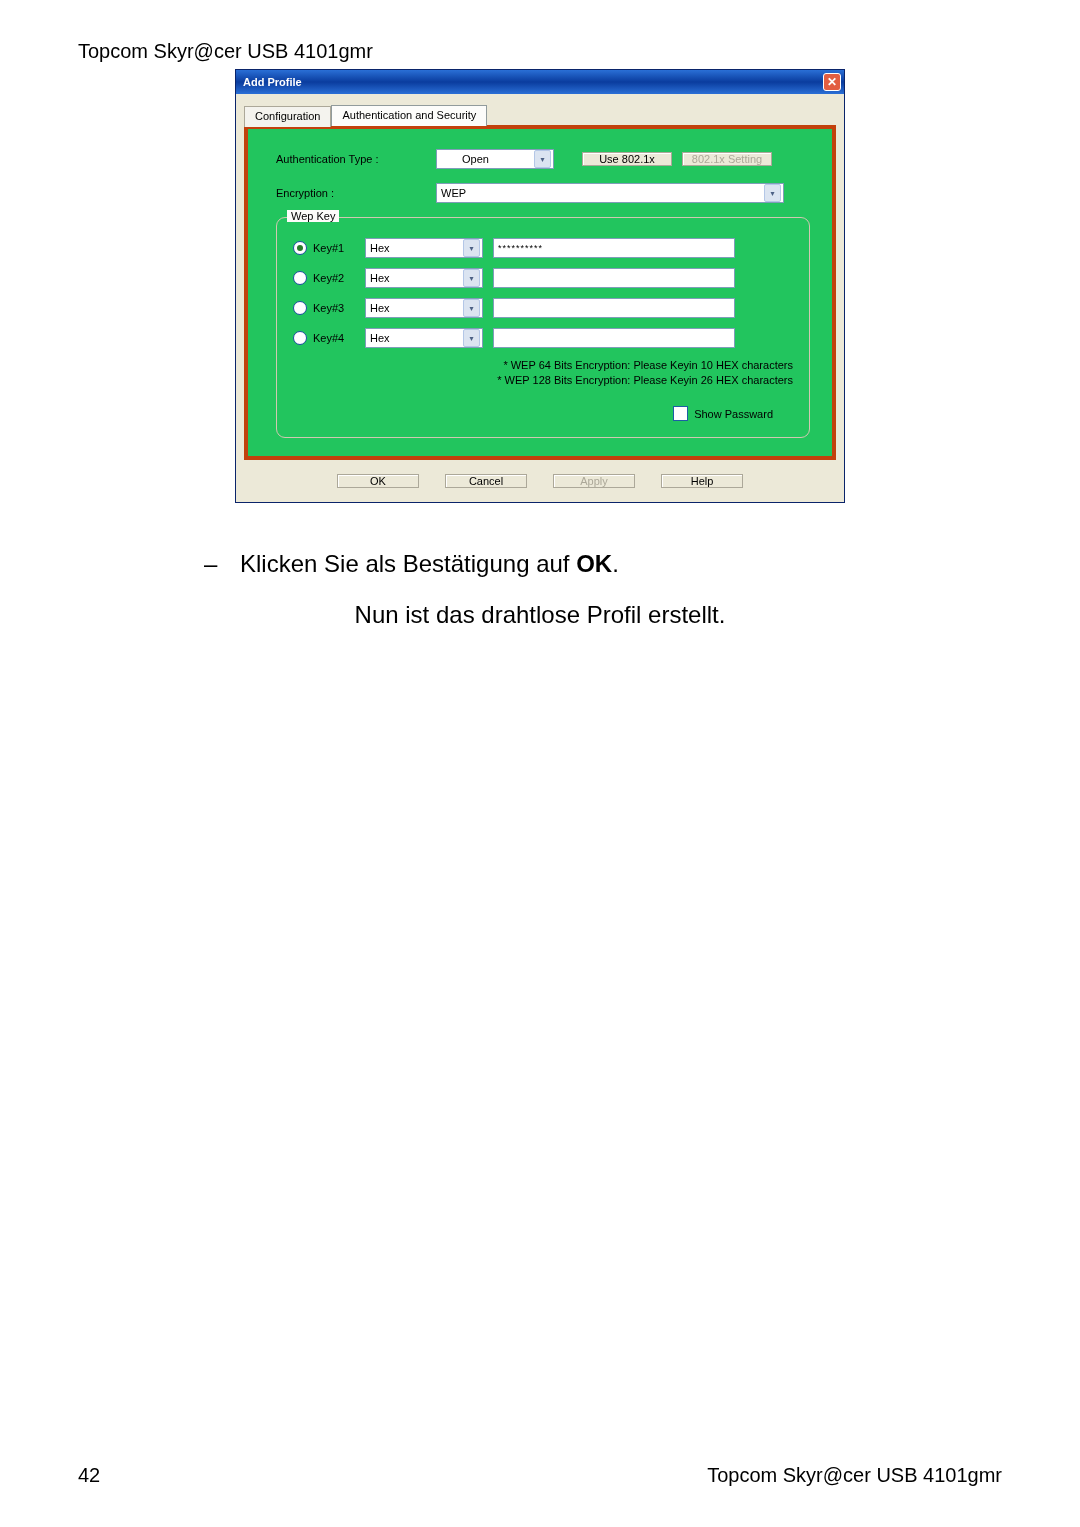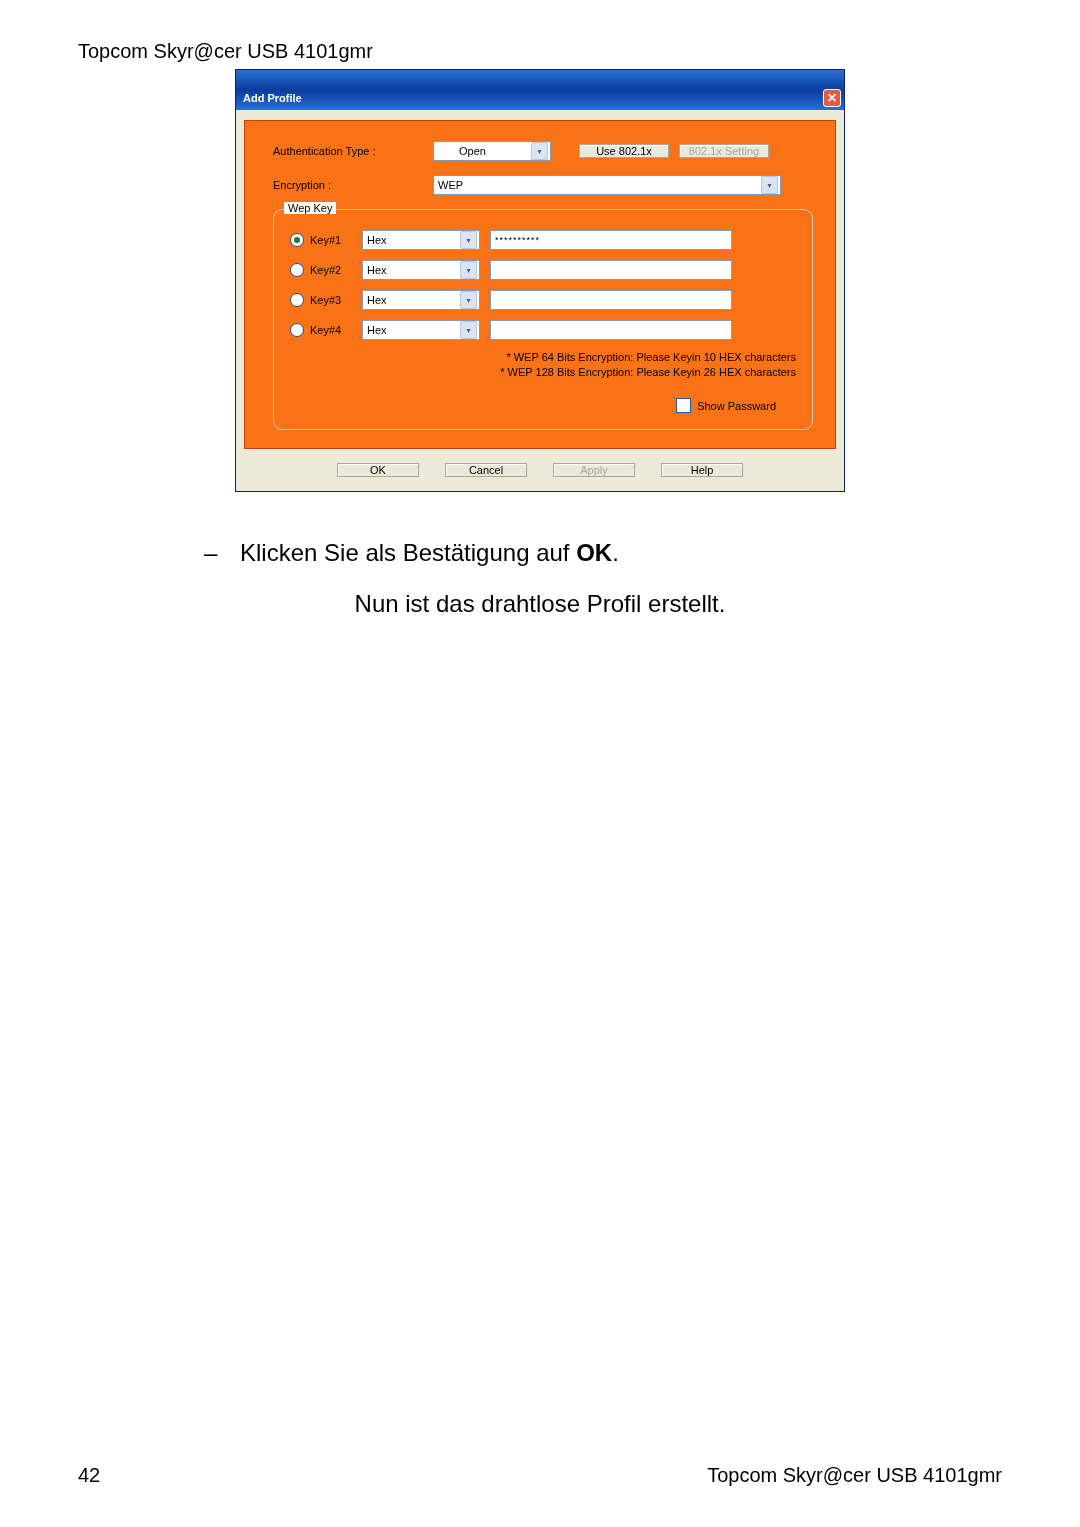--- a/index.html
+++ b/index.html
@@ -33,21 +33,21 @@
     font-family: Tahoma, Arial, sans-serif;
     font-size: 11px;
     color: #000;
   }
   .titlebar {
     height: 24px;
     background: linear-gradient(to bottom, #2a6fd6 0%, #0a3c9e 50%, #2a6fd6 100%);
     display: flex;
     align-items: center;
     justify-content: space-between;
-    padding: 16px 3px 0 7px;
+    padding: 0 3px 0 7px;
     color: #fff;
     font-weight: bold;
   }
   .close-btn {
     width: 18px;
     height: 18px;
     background: #e25e42;
     border: 1px solid #fff;
     border-radius: 3px;
     display: flex;
@@ -80,22 +80,22 @@
     height: 17px;
     border-top-color: #aca899;
     border-left-color: #aca899;
     border-right-color: #aca899;
   }
   .tab.active {
     background: #fcfcfa;
     z-index: 2;
   }
   .tab-panel {
-    border: 1px solid #c2410c;
-    background: #f97316;
+    border: 4px solid #c2410c;
+    background: #22c55e;
     padding: 20px 22px 18px 28px;
   }
   .row {
     display: flex;
     align-items: center;
     margin-bottom: 14px;
   }
   .lbl {
     width: 160px;
     font-size: 11px;
@@ -248,20 +248,24 @@
 
 <div class="page">
   <div class="header-small">Topcom Skyr@cer USB 4101gmr</div>
 
   <div class="dialog">
     <div class="titlebar">
       <span>Add Profile</span>
       <div class="close-btn">✕</div>
     </div>
     <div class="client">
+      <div class="tabs">
+        <div class="tab inactive">Configuration</div>
+        <div class="tab active">Authentication and Security</div>
+      </div>
       <div class="tab-panel">
 
         <div class="row">
           <div class="lbl">Authentication Type :</div>
           <div class="combo" style="width:118px;padding-left:25px;">
             <span>Open</span>
             <span class="arrow">▾</span>
           </div>
           <div class="btn" style="margin-left:28px;min-width:90px;">Use 802.1x</div>
           <div class="btn disabled" style="margin-left:10px;min-width:90px;">802.1x Setting</div>

